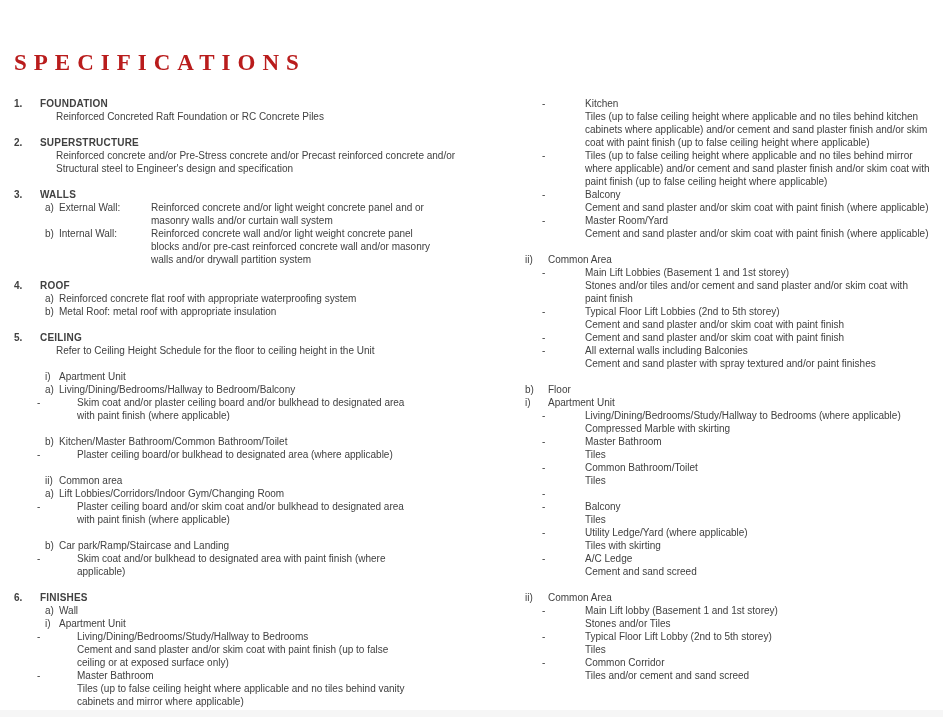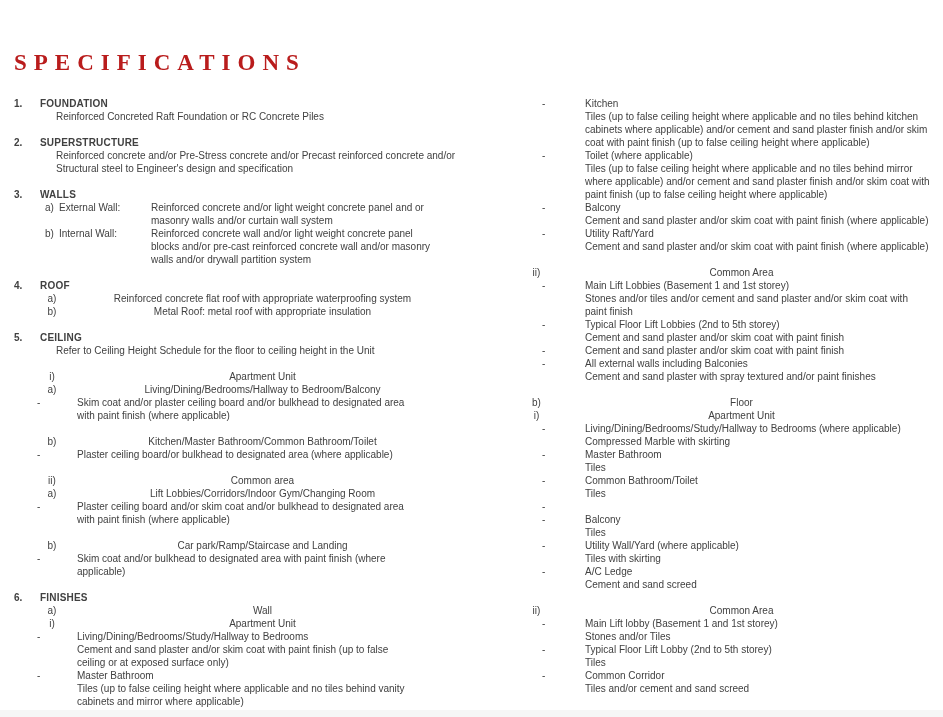--- a/index.html
+++ b/index.html
@@ -34,21 +34,21 @@
   .section .num  { flex: 0 0 26px; font-weight: 700; }
   .section .head { font-weight: 700; letter-spacing: 0.2px; }
 
   .para { margin-left: 42px; max-width: 424px; }
 
   .labeled { display: flex; margin-left: 31px; }
   .labeled .marker { flex: 0 0 14px; }
   .labeled .label  { flex: 0 0 92px; }
   .labeled .text   { flex: 0 1 290px; max-width: 290px; }
 
-  .lettered { display: flex; margin-left: 31px; text-align: center; }
+  .lettered { display: flex; margin-left: 31px; }
   .lettered .marker { flex: 0 0 14px; }
   .lettered .text { flex: 1; }
   .col-right .lettered { margin-left: 0; }
   .col-right .lettered .marker { flex: 0 0 23px; }
 
   .bullet { display: flex; padding-left: 23px; }
   .bullet .dash { flex: 0 0 40px; }
   .bullet .body { flex: 0 1 340px; max-width: 340px; }
   .col-right .bullet { padding-left: 17px; }
   .col-right .bullet .dash { flex: 0 0 43px; }
@@ -204,35 +204,34 @@
     <div class="bullet">
       <span class="dash">-</span>
       <div class="body">
         <div class="btitle">Kitchen</div>
         <div class="bdesc">Tiles (up to false ceiling height where applicable and no tiles behind kitchen cabinets where applicable) and/or cement and sand plaster finish and/or skim coat with paint finish (up to false ceiling height where applicable)</div>
       </div>
     </div>
     <div class="bullet">
       <span class="dash">-</span>
       <div class="body">
-        <div class="btitle">Toilet (where applicable)</div>
         <div class="bdesc">Tiles (up to false ceiling height where applicable and no tiles behind mirror where applicable) and/or cement and sand plaster finish and/or skim coat with paint finish (up to false ceiling height where applicable)</div>
       </div>
     </div>
     <div class="bullet">
       <span class="dash">-</span>
       <div class="body">
         <div class="btitle">Balcony</div>
         <div class="bdesc">Cement and sand plaster and/or skim coat with paint finish (where applicable)</div>
       </div>
     </div>
     <div class="bullet">
       <span class="dash">-</span>
       <div class="body">
-        <div class="btitle">Utility Raft/Yard</div>
+        <div class="btitle">Master Room/Yard</div>
         <div class="bdesc">Cement and sand plaster and/or skim coat with paint finish (where applicable)</div>
       </div>
     </div>
     <div class="gap"></div>
     <div class="lettered">
       <span class="marker">ii)</span>
       <div class="text">Common Area</div>
     </div>
     <div class="bullet">
       <span class="dash">-</span>
@@ -297,21 +296,21 @@
     <div class="bullet">
       <span class="dash">-</span>
       <div class="body">
         <div class="btitle">Balcony</div>
         <div class="bdesc">Tiles</div>
       </div>
     </div>
     <div class="bullet">
       <span class="dash">-</span>
       <div class="body">
-        <div class="btitle">Utility Wall/Yard (where applicable)</div>
+        <div class="btitle">Utility Ledge/Yard (where applicable)</div>
         <div class="bdesc">Tiles with skirting</div>
       </div>
     </div>
     <div class="bullet">
       <span class="dash">-</span>
       <div class="body">
         <div class="btitle">A/C Ledge</div>
         <div class="bdesc">Cement and sand screed</div>
       </div>
     </div>

